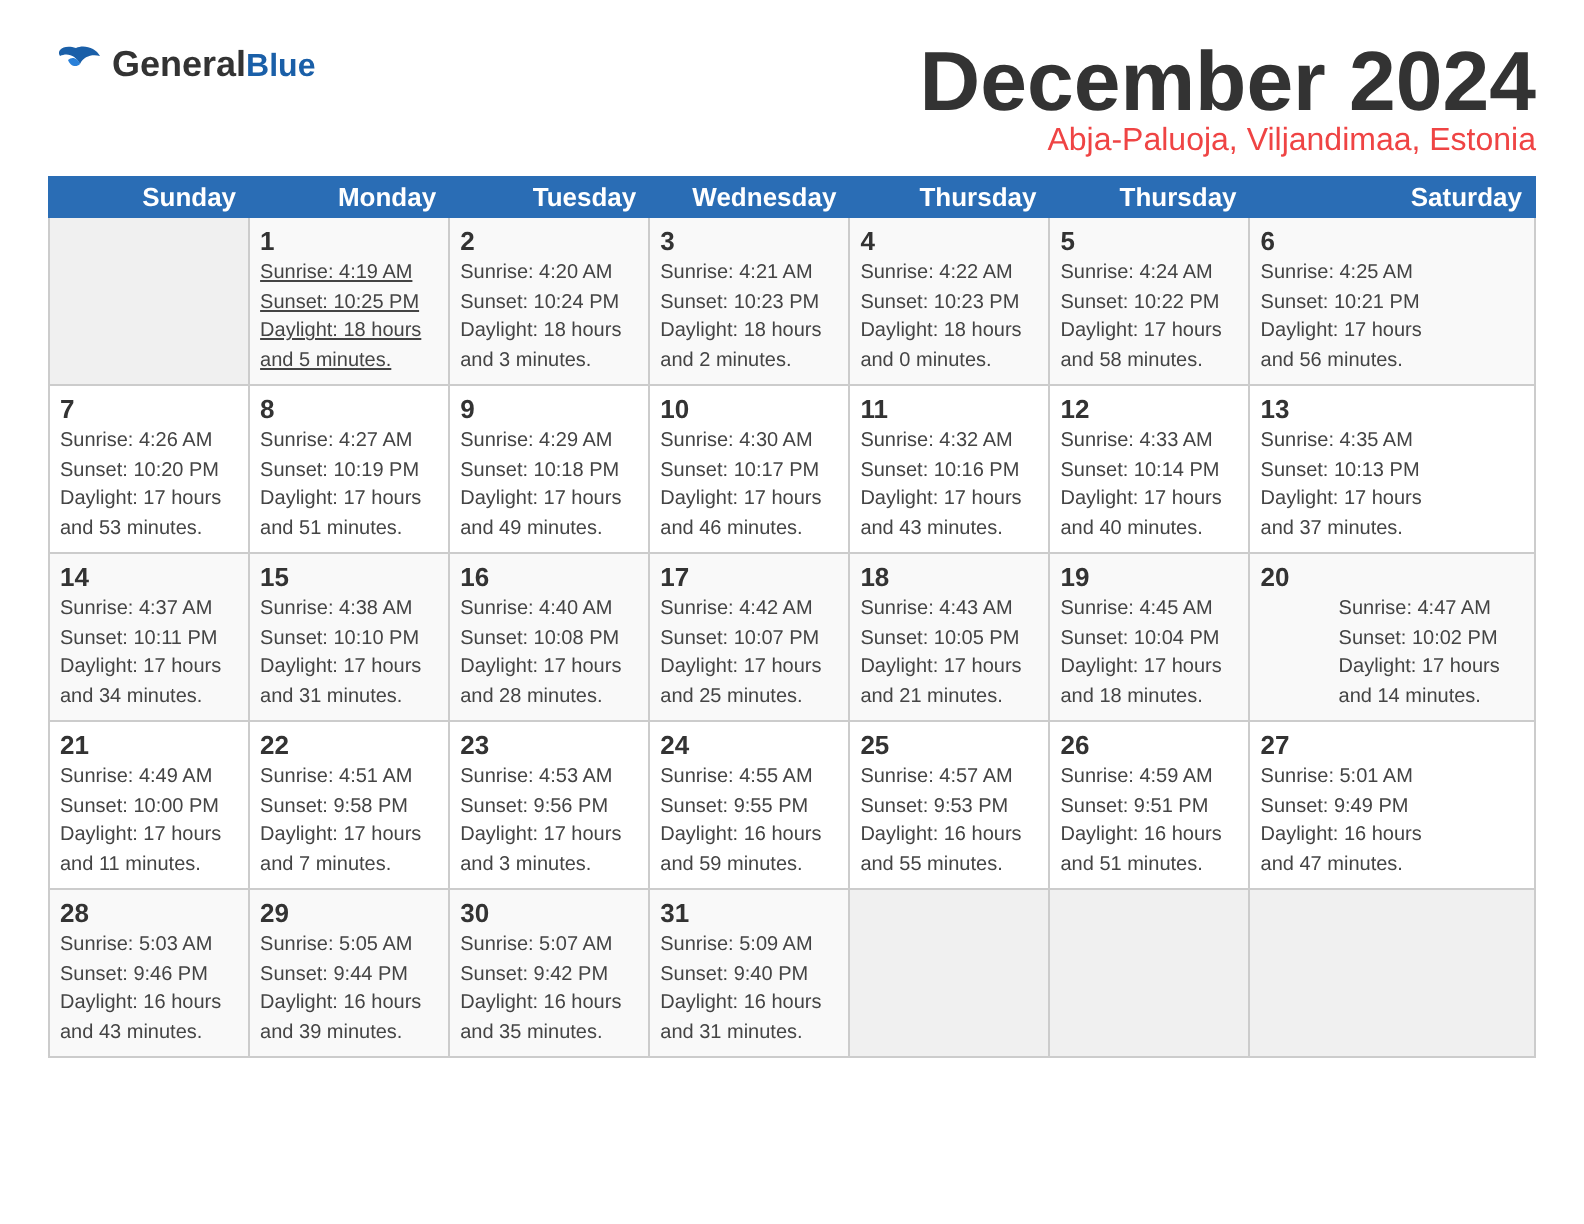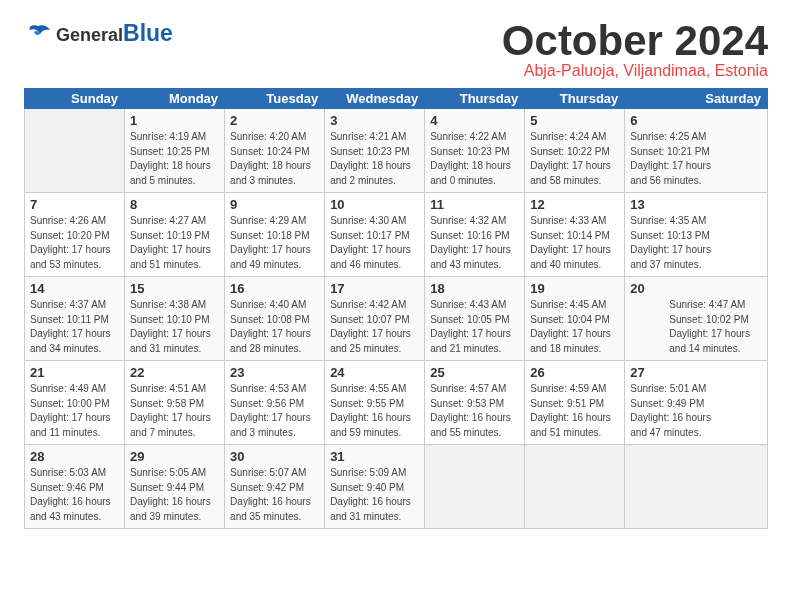--- a/index.html
+++ b/index.html
@@ -20,21 +20,21 @@
       display: flex;
       align-items: center;
       gap: 4px;
     }
     .logo-text-general {
       font-size: 18px;
       font-weight: bold;
       color: #333;
     }
     .logo-text-blue {
-      font-size: 23px;
+      font-size: 16px;
       font-weight: bold;
       color: #1a5fa8;
     }
     .logo-bird {
       width: 28px;
       height: 24px;
     }
     .title-block {
       text-align: right;
     }
@@ -107,21 +107,21 @@
       <path d="M14 4 C18 2, 24 4, 26 8 C22 7, 18 8, 16 12 C14 8, 10 6, 6 8 C4 5, 8 2, 14 4Z" fill="#1a5fa8"></path>
       <path d="M10 10 C12 8, 15 9, 16 12 C14 14, 11 13, 10 10Z" fill="#2980d9"></path>
     </svg>
     <div>
       <span>
         <span class="logo-text-general">General</span><span class="logo-text-blue">Blue</span>
       </span>
     </div>
   </div>
   <div class="title-block">
-    <div class="month-title">October 2024</div>
+    <div class="month-title">December 2024</div>
     <div class="subtitle">Abja-Paluoja, Viljandimaa, Estonia</div>
   </div>
 </div>
 
 <table>
   <thead>
     <tr>
 
     <th>Sunday</th>
         <th>Monday</th>
@@ -131,21 +131,21 @@
         <th>Thursday</th>
         <th>Saturday</th>
       </tr>
   </thead>
   <tbody id="calendar-body">
 
   <tr>
         <td class="empty-cell"></td>
         <td>
           <span class="day-num">1</span>
-          <div class="day-info" style="white-space: pre-line;">Sunrise: 4:19 AM
+          <div class="day-info" style="white-space: pre-line; text-decoration: underline;">Sunrise: 4:19 AM
 Sunset: 10:25 PM
 Daylight: 18 hours
 and 5 minutes.</div>
         </td>
         <td>
           <span class="day-num">2</span>
           <div class="day-info" style="white-space: pre-line;">Sunrise: 4:20 AM
 Sunset: 10:24 PM
 Daylight: 18 hours
 and 3 minutes.</div>

